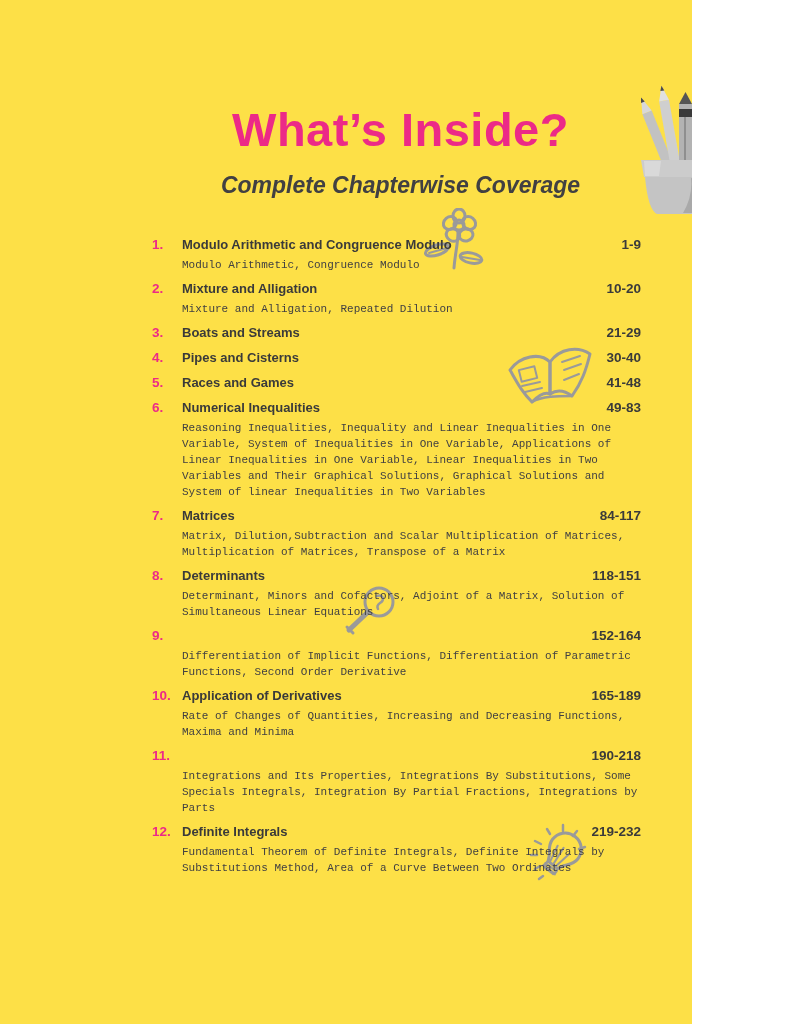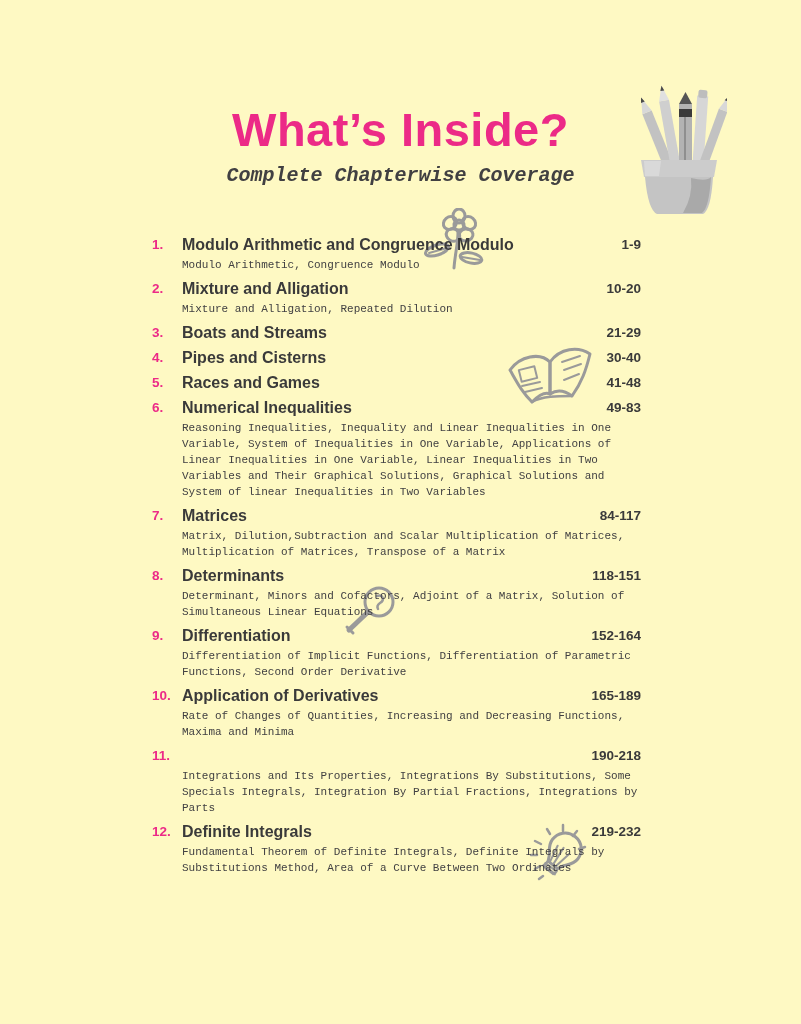--- a/index.html
+++ b/index.html
@@ -6,42 +6,41 @@
     --pink:#ec2a87;
     --heading:#3a3a3a;
     --body:#414042;
     --doodle:#9a9a9a;
   }
   *{margin:0;padding:0;box-sizing:border-box;}
   html,body{background:#ffffff;}
   body{font-family:"Liberation Sans",sans-serif;}
   .page{
     position:relative;
-    width:801px;height:1024px;
-    background:#fef9c3;
+    width:692px;height:1024px;
+    background:#fde047;
     overflow:hidden;
   }
   .header{
     position:absolute;top:104px;left:0;width:801px;
     text-align:center;
   }
   .main-title{
     font-size:47px;
     font-weight:800;
     letter-spacing:0.5px;
     color:var(--pink);
     line-height:1.1;
   }
   .subtitle{
-    margin-top:8px;
-    font-size:20px;
+    margin-top:16px;
+    font-size:23px;
     font-style:italic;
     font-weight:700;
     color:var(--body);
-    font-family:Liberation Mono, monospace;
   }
   .toc{
     position:absolute;
     left:152px;top:236px;
     width:489px;
   }
   .chapter{
     display:grid;
     grid-template-columns:30px 1fr auto;
     margin-bottom:7px;
@@ -49,21 +48,21 @@
   .chapter.extra-gap{margin-top:1px;}
   .chapter-number{
     color:var(--pink);
     font-weight:700;
     font-size:13.5px;
     line-height:18px;
   }
   .chapter-title{
     color:var(--heading);
     font-weight:700;
-    font-size:16px;
+    font-size:13px;
     line-height:18px;
   }
   .chapter-pages{
     color:var(--heading);
     font-weight:700;
     font-size:13.5px;
     line-height:18px;
     text-align:right;
     padding-left:10px;
   }
@@ -255,21 +254,20 @@
 
   <div class="chapter">
     <div class="chapter-number">8.</div>
     <div class="chapter-title">Determinants</div>
     <div class="chapter-pages">118-151</div>
     <div class="chapter-description">Determinant, Minors and Cofactors, Adjoint of a Matrix, Solution of Simultaneous Linear Equations</div>
   </div>
 
   <div class="chapter">
     <div class="chapter-number">9.</div>
-    <div class="chapter-title">Differentiation</div>
     <div class="chapter-pages">152-164</div>
     <div class="chapter-description">Differentiation of Implicit Functions, Differentiation of Parametric Functions, Second Order Derivative</div>
   </div>
 
   <div class="chapter">
     <div class="chapter-number">10.</div>
     <div class="chapter-title">Application of Derivatives</div>
     <div class="chapter-pages">165-189</div>
     <div class="chapter-description">Rate of Changes of Quantities, Increasing and Decreasing Functions, Maxima and Minima</div>
   </div>

